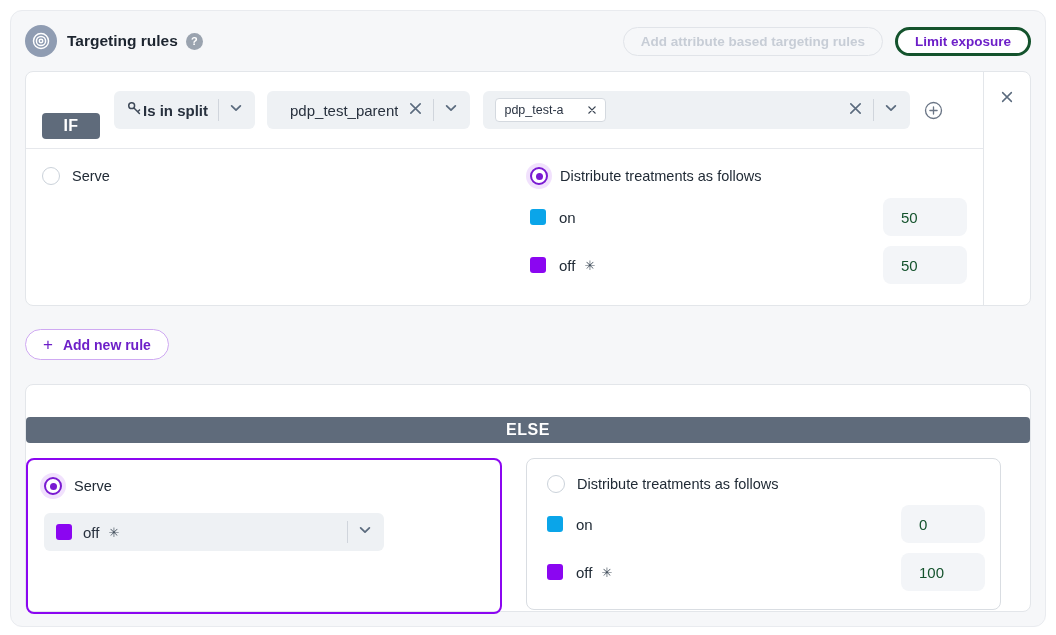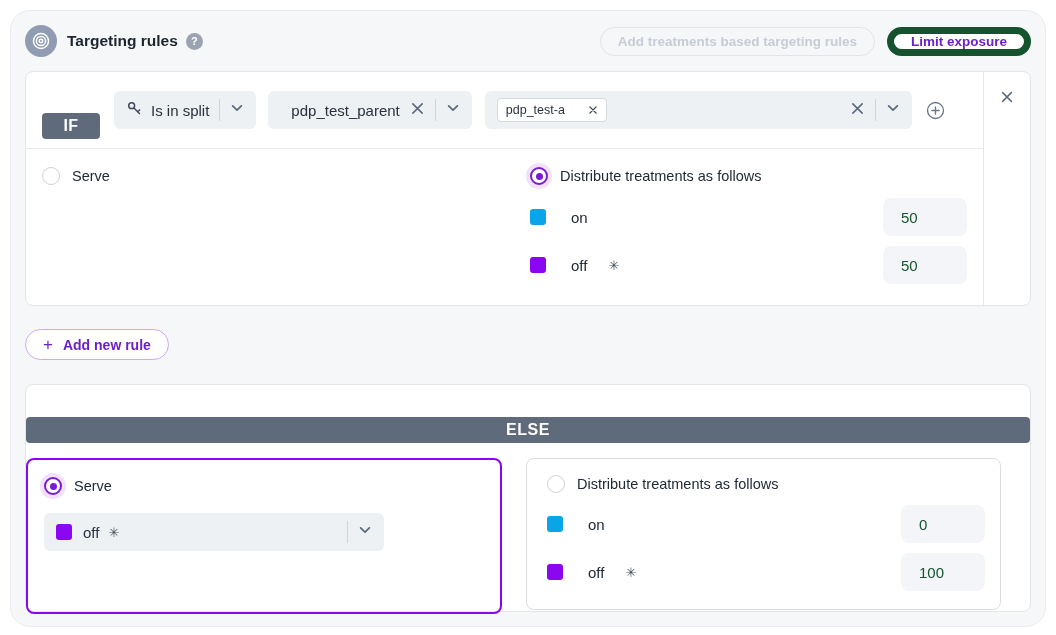--- a/index.html
+++ b/index.html
@@ -1,56 +1,56 @@
 <!DOCTYPE html>
 <html><head>
 <meta charset="utf-8">
 <style>
   * { box-sizing: border-box; margin: 0; padding: 0; }
   html,body { width:1056px; height:635px; background:#ffffff;
     font-family:"Liberation Sans", sans-serif; color:#212b36; }
 
   .panel { position:absolute; left:10px; top:10px; width:1036px; height:617px;
-    background:#f6f7f9; border:1px solid #e9ebef; border-radius:20px;
+    background:#f6f7f9; border:1px solid #e9ebef; border-radius:12px;
     padding:14px 14px 0 14px; }
 
   
   .hdr { display:flex; align-items:center; height:32px; }
   .hdr-icon { width:32px; height:32px; border-radius:50%; background:#8f9cb2;
     display:flex; align-items:center; justify-content:center; flex:0 0 auto; }
   .hdr-title { font-size:15.5px; font-weight:bold; margin-left:10px; color:#1d2530; }
   .help { width:17px; height:17px; border-radius:50%; background:#9aa3af; color:#fff;
     font-size:11px; font-weight:bold; display:flex; align-items:center; justify-content:center;
     margin-left:8px; }
   .hdr-spacer { flex:1; }
   .pill { height:29px; border-radius:15px; background:#fff; font-size:13.5px; font-weight:bold;
     display:flex; align-items:center; padding:0 17px; cursor:pointer; }
   .pill.disabled { background:transparent; color:#c7cdd6; border:1px solid #e1e4e9; cursor:default; }
-  .pill.purple { color:#6d1fc8; border:7px solid #14532d; margin-left:12px; }
+  .pill.purple { color:#6d1fc8; border:3px solid #14532d; margin-left:12px; }
 
   
   .card { background:#fff; border:1px solid #e3e6ea; border-radius:8px; }
   .rule-card { margin-top:14px; height:235px; display:flex; overflow:hidden; }
   .rule-main { flex:1; display:flex; flex-direction:column; }
   .rule-side { width:47px; border-left:1px solid #e3e6ea; display:flex;
     justify-content:center; padding-top:17px; }
   .icon-btn { background:none; border:none; cursor:pointer; height:18px; padding:0; }
 
   .cond-row { height:77px; display:flex; align-items:center; padding:0 0 0 16px;
     border-bottom:1px solid #e6e8ec; }
   .kw-badge { background:#5f6b7b; color:#fff; font-size:16px; font-weight:bold;
     letter-spacing:0.5px; border-radius:4px; min-width:58px; height:26px;
     display:flex; align-items:center; justify-content:center;margin-top:32px; }
   .dd { background:#eef1f4; border-radius:6px; height:38px; display:flex;
     align-items:center; padding:0 12px; cursor:pointer; }
   .dd .sep { width:1px; height:22px; background:#d0d5dc; margin:0 10px; flex:0 0 auto; }
   .dd-text { font-size:15px; color:#28313e; white-space:nowrap; }
   .clip { max-width:112px; overflow:hidden; display:inline-block;margin-left:11px; }
   .matcher-dd { margin-left:14px; }
-  .matcher-dd .dd-text { margin-left:8px; }
+  .matcher-dd .dd-text { margin-left:0;font-weight:bold; }
   .split-dd { margin-left:12px; }
   .split-dd .x { margin-left:10px; }
   .tags-dd { margin-left:13px; width:427px; }
   .tags-dd .grow { flex:1; }
   .chip { background:#fff; border:1px solid #d4d9df; border-radius:4px; height:24px;
     display:flex; align-items:center; padding:0 8px; font-size:12.5px; color:#2a3342;gap:16px; }
   .chip svg { margin-left:7px; }
   .plus-circle { margin-left:14px; height:19px; }
 
   .serve-row { display:flex; padding:18px 16px 0 16px; flex:1; }
@@ -59,21 +59,21 @@
 
   .radio-row { display:flex; align-items:center; }
   .radio { width:18px; height:18px; border-radius:50%; background:#fff;
     border:1.5px solid #cbd2da; flex:0 0 auto; cursor:pointer; position:relative; }
   .radio.sel { border:2px solid #7a1ad2; box-shadow:0 0 0 4px rgba(139,6,241,0.12); }
   .radio.sel::after { content:""; position:absolute; left:50%; top:50%; width:7px; height:7px;
     margin:-3.5px 0 0 -3.5px; border-radius:50%; background:#7a1ad2; }
   .radio-label { font-size:14.5px; font-weight:normal; margin-left:12px; color:#212b36; }
 
   .treat-list { margin-top:13px; }
-  .treat-row { display:flex; align-items:center; height:38px; margin-bottom:10px;gap:12px; }
+  .treat-row { display:flex; align-items:center; height:38px; margin-bottom:10px; }
   .sq { width:16px; height:16px; border-radius:3px; flex:0 0 auto; }
   .sq.on { background:#0aa5e9; }
   .sq.off { background:#8b06f1; }
   .treat-name { font-size:15px; margin-left:13px; }
   .def-mark { font-size:13px; color:#46525f; margin-left:9px; }
   .pct-input { margin-left:auto; width:84px; height:38px; background:#f3f5f8; border:none;
     border-radius:8px; font-size:15px; color:#14532d; padding-left:18px;
     font-family:"Liberation Sans", sans-serif; }
 
   
@@ -104,21 +104,21 @@
     <div class="hdr-icon">
       <svg width="22" height="22" viewBox="0 0 24 24">
         <circle cx="12" cy="12" r="8.2" fill="none" stroke="#ffffff" stroke-width="1.6"></circle>
         <circle cx="12" cy="12" r="5" fill="none" stroke="#ffffff" stroke-width="1.6"></circle>
         <circle cx="12" cy="12" r="1.9" fill="none" stroke="#ffffff" stroke-width="1.6"></circle>
       </svg>
     </div>
     <div class="hdr-title">Targeting rules</div>
     <div class="help">?</div>
     <div class="hdr-spacer"></div>
-    <button class="pill disabled">Add treatments based targeting rules</button>
+    <button class="pill disabled">Add attribute based targeting rules</button>
     <button class="pill purple">Limit exposure</button>
   </div>
 
   
   <div class="card rule-card">
     <div class="rule-main">
       <div class="cond-row">
         <span class="kw-badge">IF</span>
 
         <div class="dd matcher-dd">

